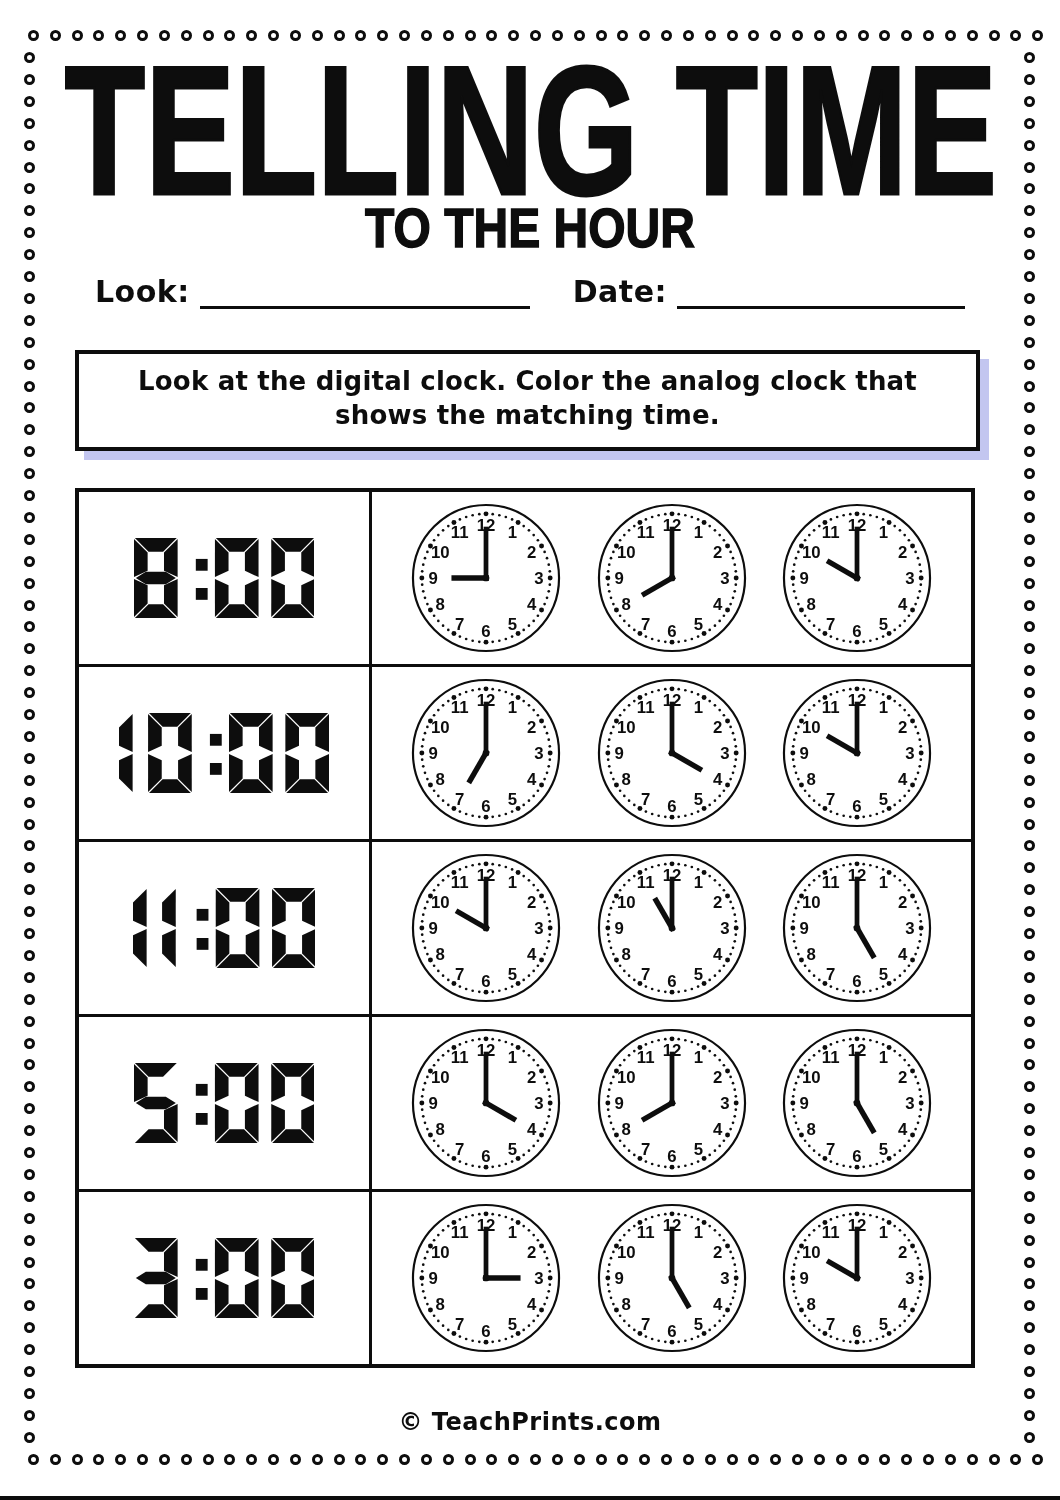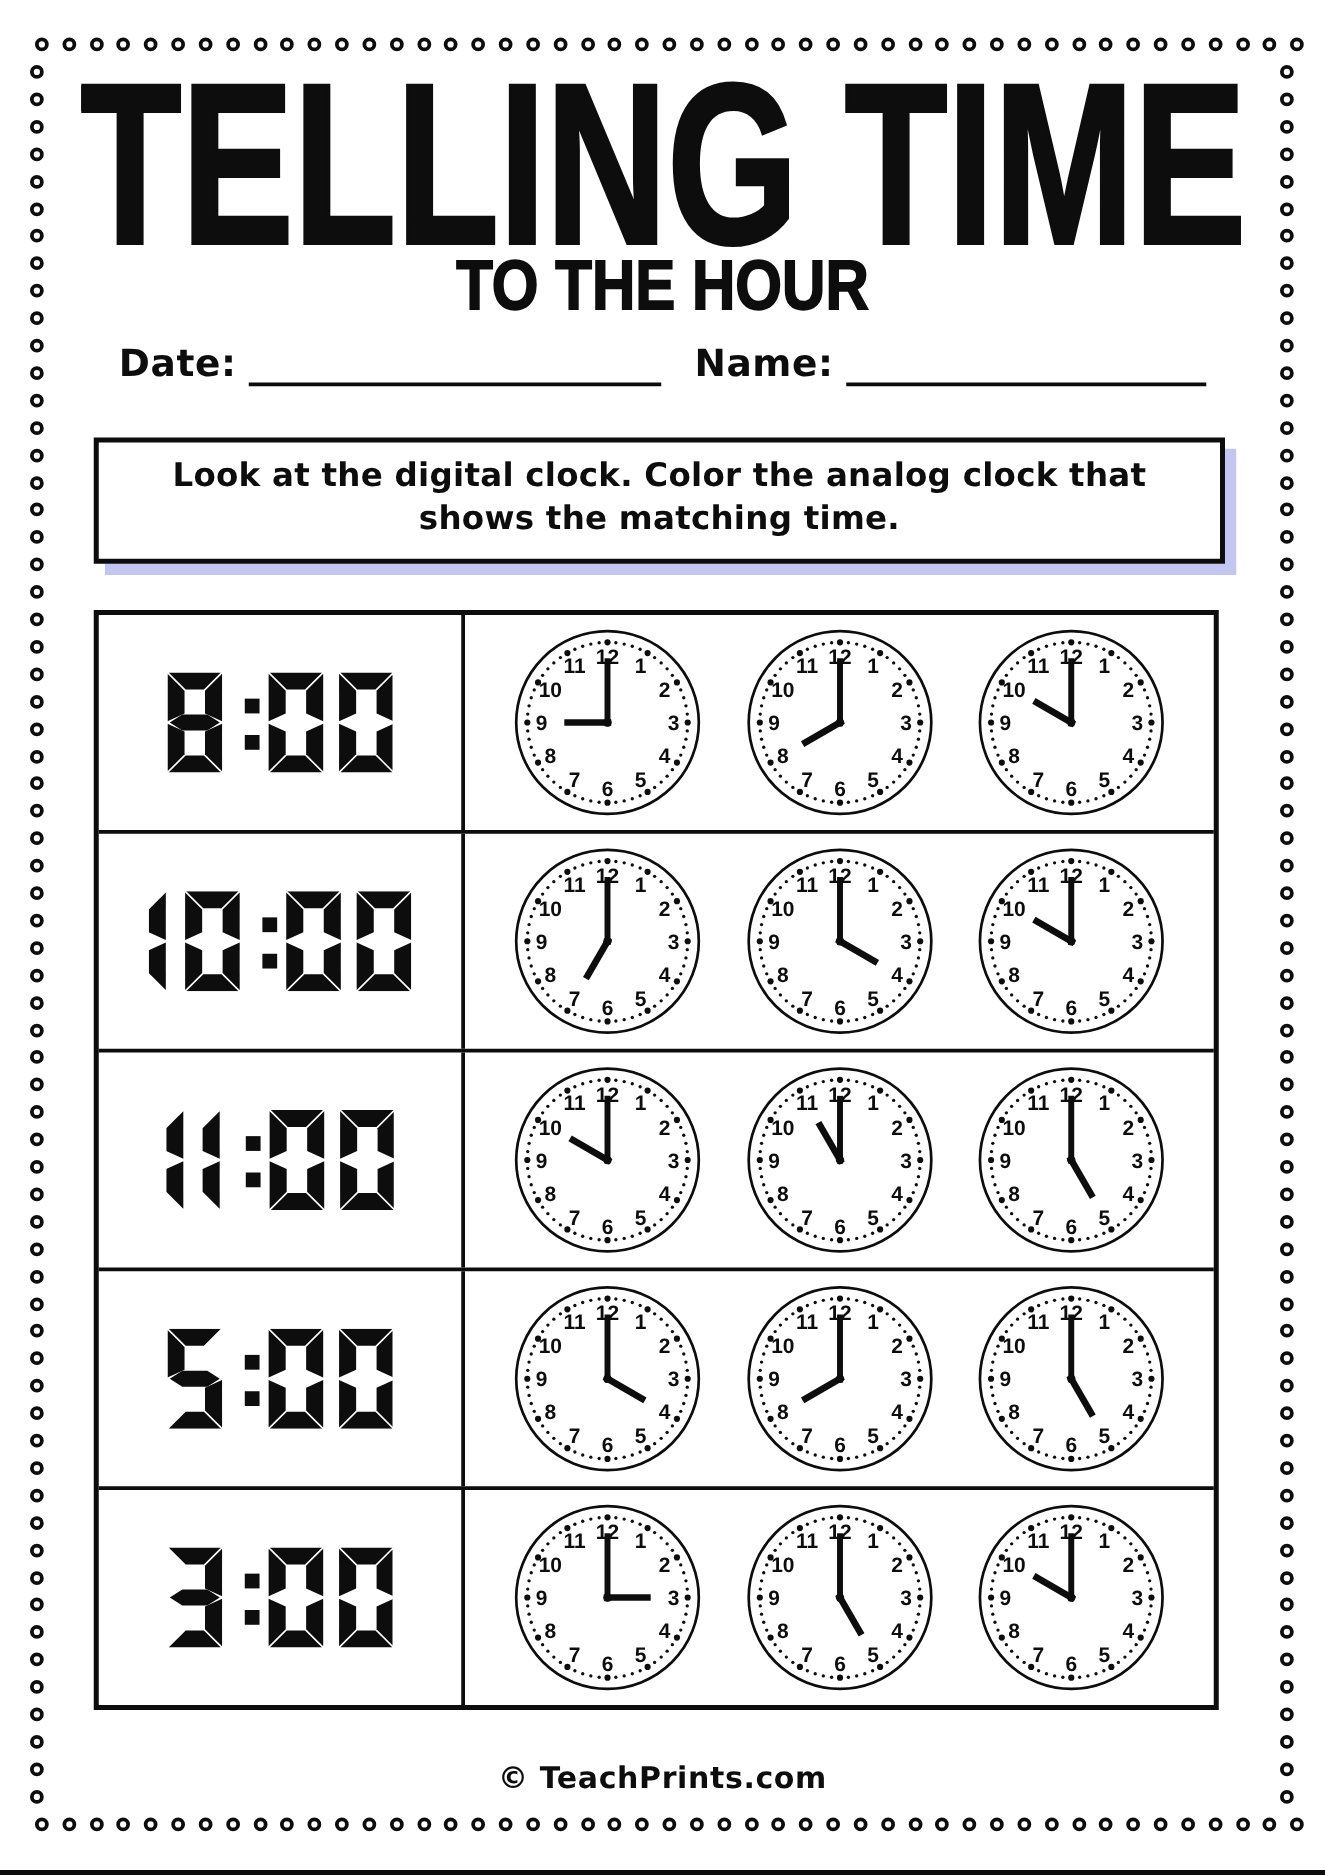--- a/index.html
+++ b/index.html
@@ -266,24 +266,24 @@
   </svg>
 </div>
 
 <div class="subtitle-wrap">
   <svg width="400" height="58" viewBox="0 0 400 58">
     <text x="200" y="47" text-anchor="middle" textLength="330" lengthAdjust="spacingAndGlyphs" font-size="56" font-weight="bold" fill="#0d0d0d" stroke="#0d0d0d" stroke-width="1.5">TO THE HOUR</text>
   </svg>
 </div>
 
 <div class="namedate">
-  <span>Date:</span>
+  <span>Look:</span>
   <span class="fill-line name-line"></span>
   <span class="date-group">
-    <span>Name:</span>
+    <span>Date:</span>
     <span class="fill-line date-line"></span>
   </span>
 </div>
 
 <div class="instruction-box">
   <span>Look at the digital clock. Color the analog clock that shows the matching time.</span>
 </div>
 
 <div class="wtable" id="wtable">
     <div class="wrow">

